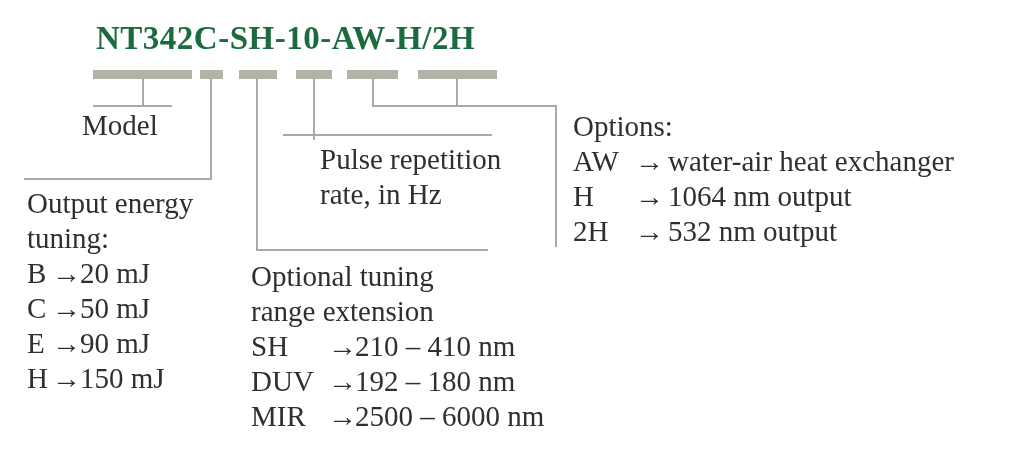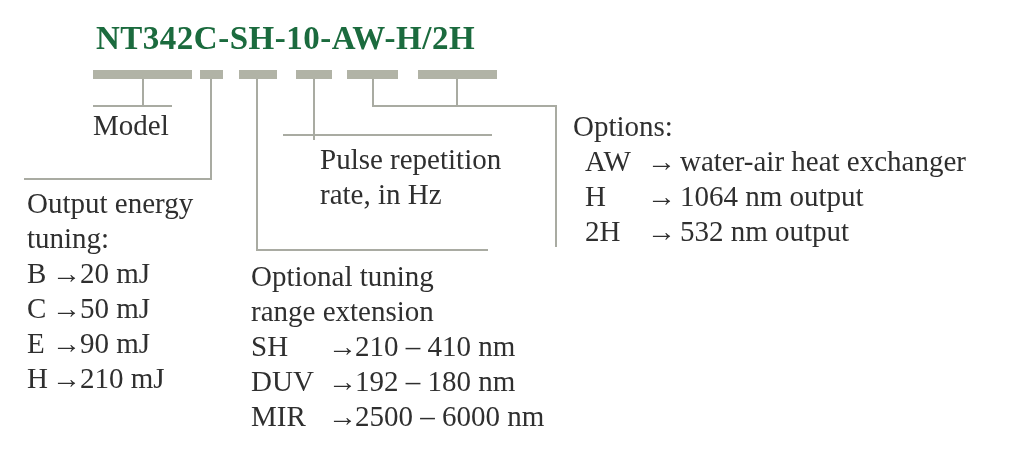--- a/index.html
+++ b/index.html
@@ -43,21 +43,21 @@
     font-size: 29px;
     line-height: 35px;
     white-space: nowrap;
   }
   .row { display: flex; }
   .code, .arrow { flex: 0 0 auto; }
   .e-code  { width: 25px; }
   .e-arrow { width: 28px; }
   .t-code  { width: 77px; }
   .t-arrow { width: 27px; }
-  .o-code  { width: 62px; margin-left: 12px; }
+  .o-code  { width: 62px; }
   .o-arrow { width: 33px; }
 </style>
 </head>
 <body>
 
 <div class="canvas">
 
   <div class="title">NT342C-SH-10-AW-H/2H</div>
 
   <div class="bar" style="left:93px;  width:99px;"></div>
@@ -77,21 +77,21 @@
   <div class="hline" style="left:256px; top:249px; width:232px;"></div>
 
   <div class="vline" style="left:313px; top:79px;  height:61px;"></div>
   <div class="hline" style="left:283px; top:134px; width:209px;"></div>
 
   <div class="vline" style="left:372px; top:79px;  height:28px;"></div>
   <div class="vline" style="left:456px; top:79px;  height:28px;"></div>
   <div class="hline" style="left:372px; top:105px; width:185px;"></div>
   <div class="vline" style="left:555px; top:105px; height:142px;"></div>
 
-  <div class="tblock" style="left:93px; top:108px;">Model</div>
+  <div class="tblock" style="left:82px; top:108px;">Model</div>
 
   <div class="tblock" style="left:27px; top:186px;">
     <div>Output energy</div>
     <div>tuning:</div>
     <div class="row">
       <span class="code e-code">B</span>
       <span class="arrow e-arrow">→</span>
       <span>20 mJ</span>
     </div>
     <div class="row">
@@ -100,21 +100,21 @@
       <span>50 mJ</span>
     </div>
     <div class="row">
       <span class="code e-code">E</span>
       <span class="arrow e-arrow">→</span>
       <span>90 mJ</span>
     </div>
     <div class="row">
       <span class="code e-code">H</span>
       <span class="arrow e-arrow">→</span>
-      <span>210 mJ</span>
+      <span>150 mJ</span>
     </div>
   </div>
 
   <div class="tblock" style="left:288px; top:142px;margin-left:32px;">
     <div>Pulse repetition</div>
     <div>rate, in Hz</div>
   </div>
 
   <div class="tblock" style="left:251px; top:259px;">
     <div>Optional tuning</div>

